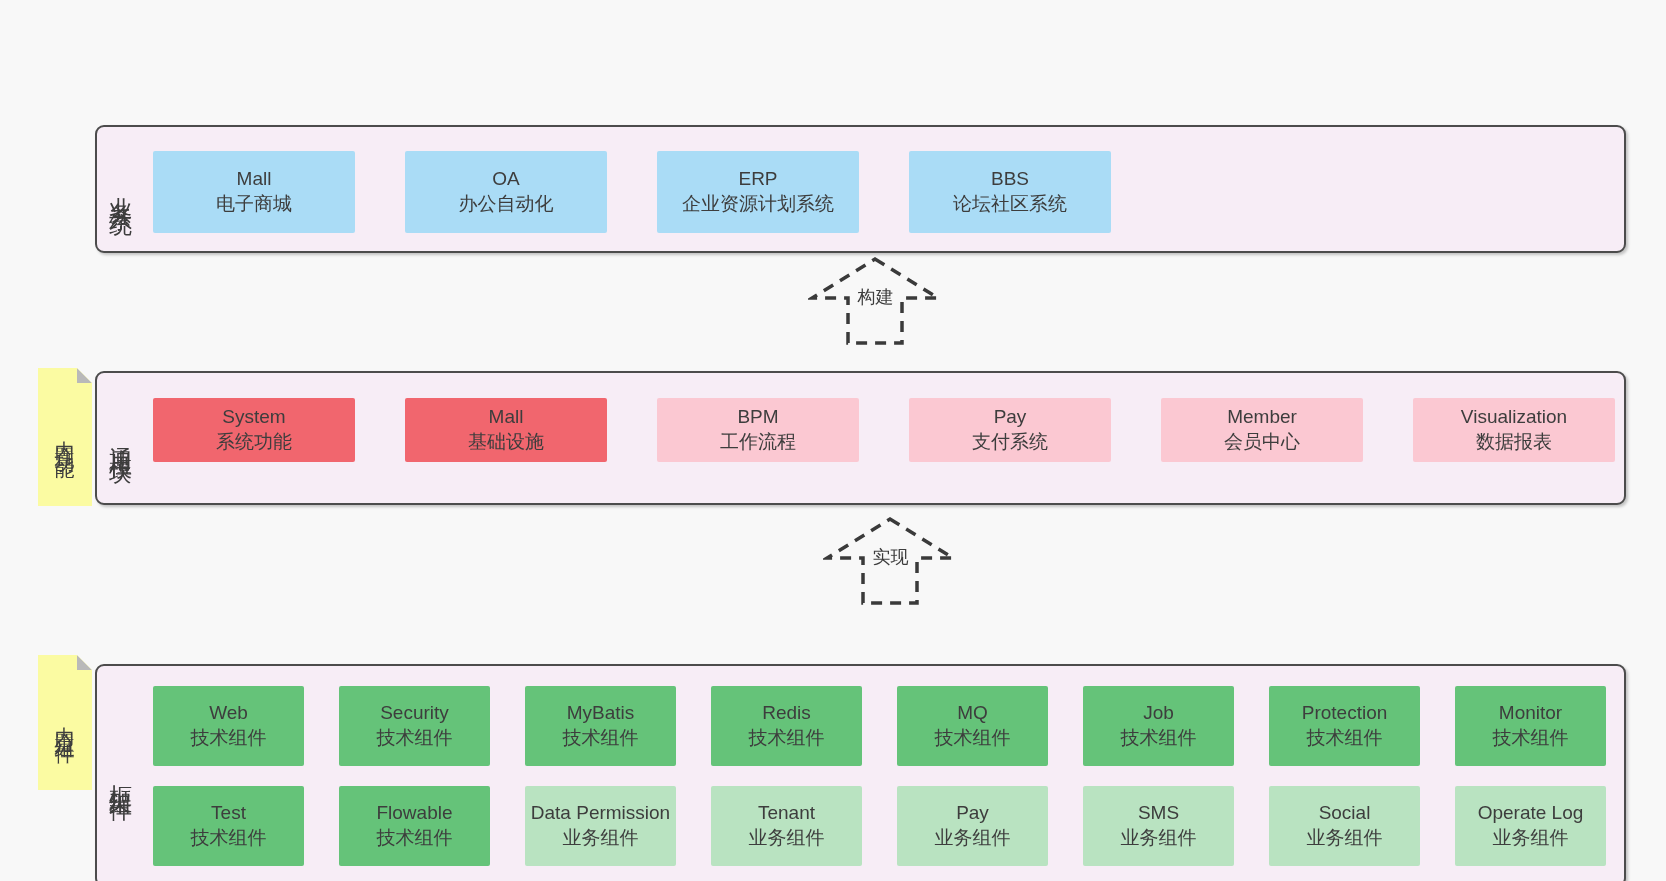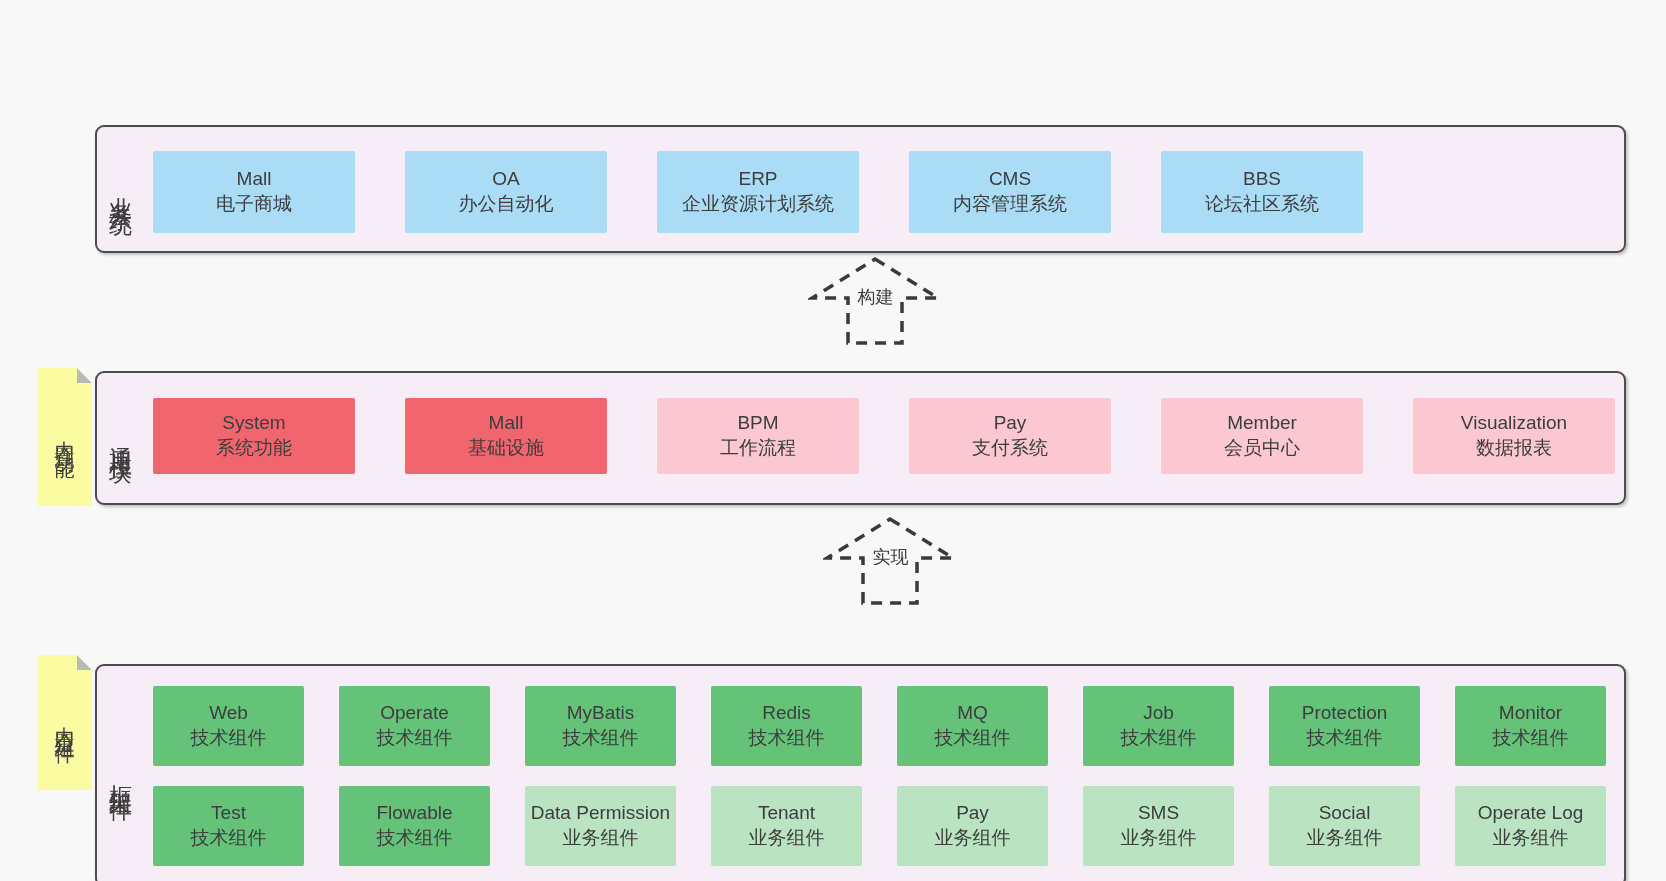--- a/index.html
+++ b/index.html
@@ -20,21 +20,21 @@
 
   .boxes{position:absolute;left:56px;display:flex;gap:50px;}
   #layer-business .boxes{top:24px;}
   #layer-modules .boxes{top:25px;}
   .boxes-sm{position:absolute;left:56px;display:flex;gap:35px;}
   .row1{top:20px;}
   .row2{top:120px;}
 
   .box{border-radius:2px;display:flex;flex-direction:column;justify-content:center;
        align-items:center;text-align:center;font-size:19px;line-height:1.3;}
-  .w-lg{width:202px;height:76px;}
+  .w-lg{width:202px;height:64px;}
   #layer-business .w-lg{height:82px;}
   .w-sm{width:151px;height:80px;}
   .blue{background:#aadcf6;}
   .red{background:#f1666e;}
   .pink{background:#fbc8d2;}
   .green{background:#65c379;}
   .lightgreen{background:#b9e3c1;}
 
   
   .note{position:absolute;left:38px;width:54px;background:#fbfba2;
@@ -69,24 +69,20 @@
       </div>
       <div class="box w-lg blue">
         <span>OA</span>
         <span>办公自动化</span>
       </div>
       <div class="box w-lg blue">
         <span>ERP</span>
         <span>企业资源计划系统</span>
       </div>
       <div class="box w-lg blue">
-        <span>CMS</span>
-        <span>内容管理系统</span>
-      </div>
-      <div class="box w-lg blue">
         <span>BBS</span>
         <span>论坛社区系统</span>
       </div>
     </div>
   </div>
 
   <div class="arrow" id="arrow-build">
     <svg width="135" height="90" viewBox="0 0 135 90">
       <path d="M67 3 L130 42 L94 42 L94 87 L40 87 L40 42 L4 42 Z" fill="none" stroke="#3a3a3a" stroke-width="3.5" stroke-dasharray="11 8"></path>
     </svg>
@@ -141,21 +137,21 @@
   </div>
 
   <div class="layer" id="layer-components">
     <div class="vlabel">框架组件</div>
     <div class="boxes-sm row1">
       <div class="box w-sm green">
         <span>Web</span>
         <span>技术组件</span>
       </div>
       <div class="box w-sm green">
-        <span>Operate</span>
+        <span>Security</span>
         <span>技术组件</span>
       </div>
       <div class="box w-sm green">
         <span>MyBatis</span>
         <span>技术组件</span>
       </div>
       <div class="box w-sm green">
         <span>Redis</span>
         <span>技术组件</span>
       </div>

